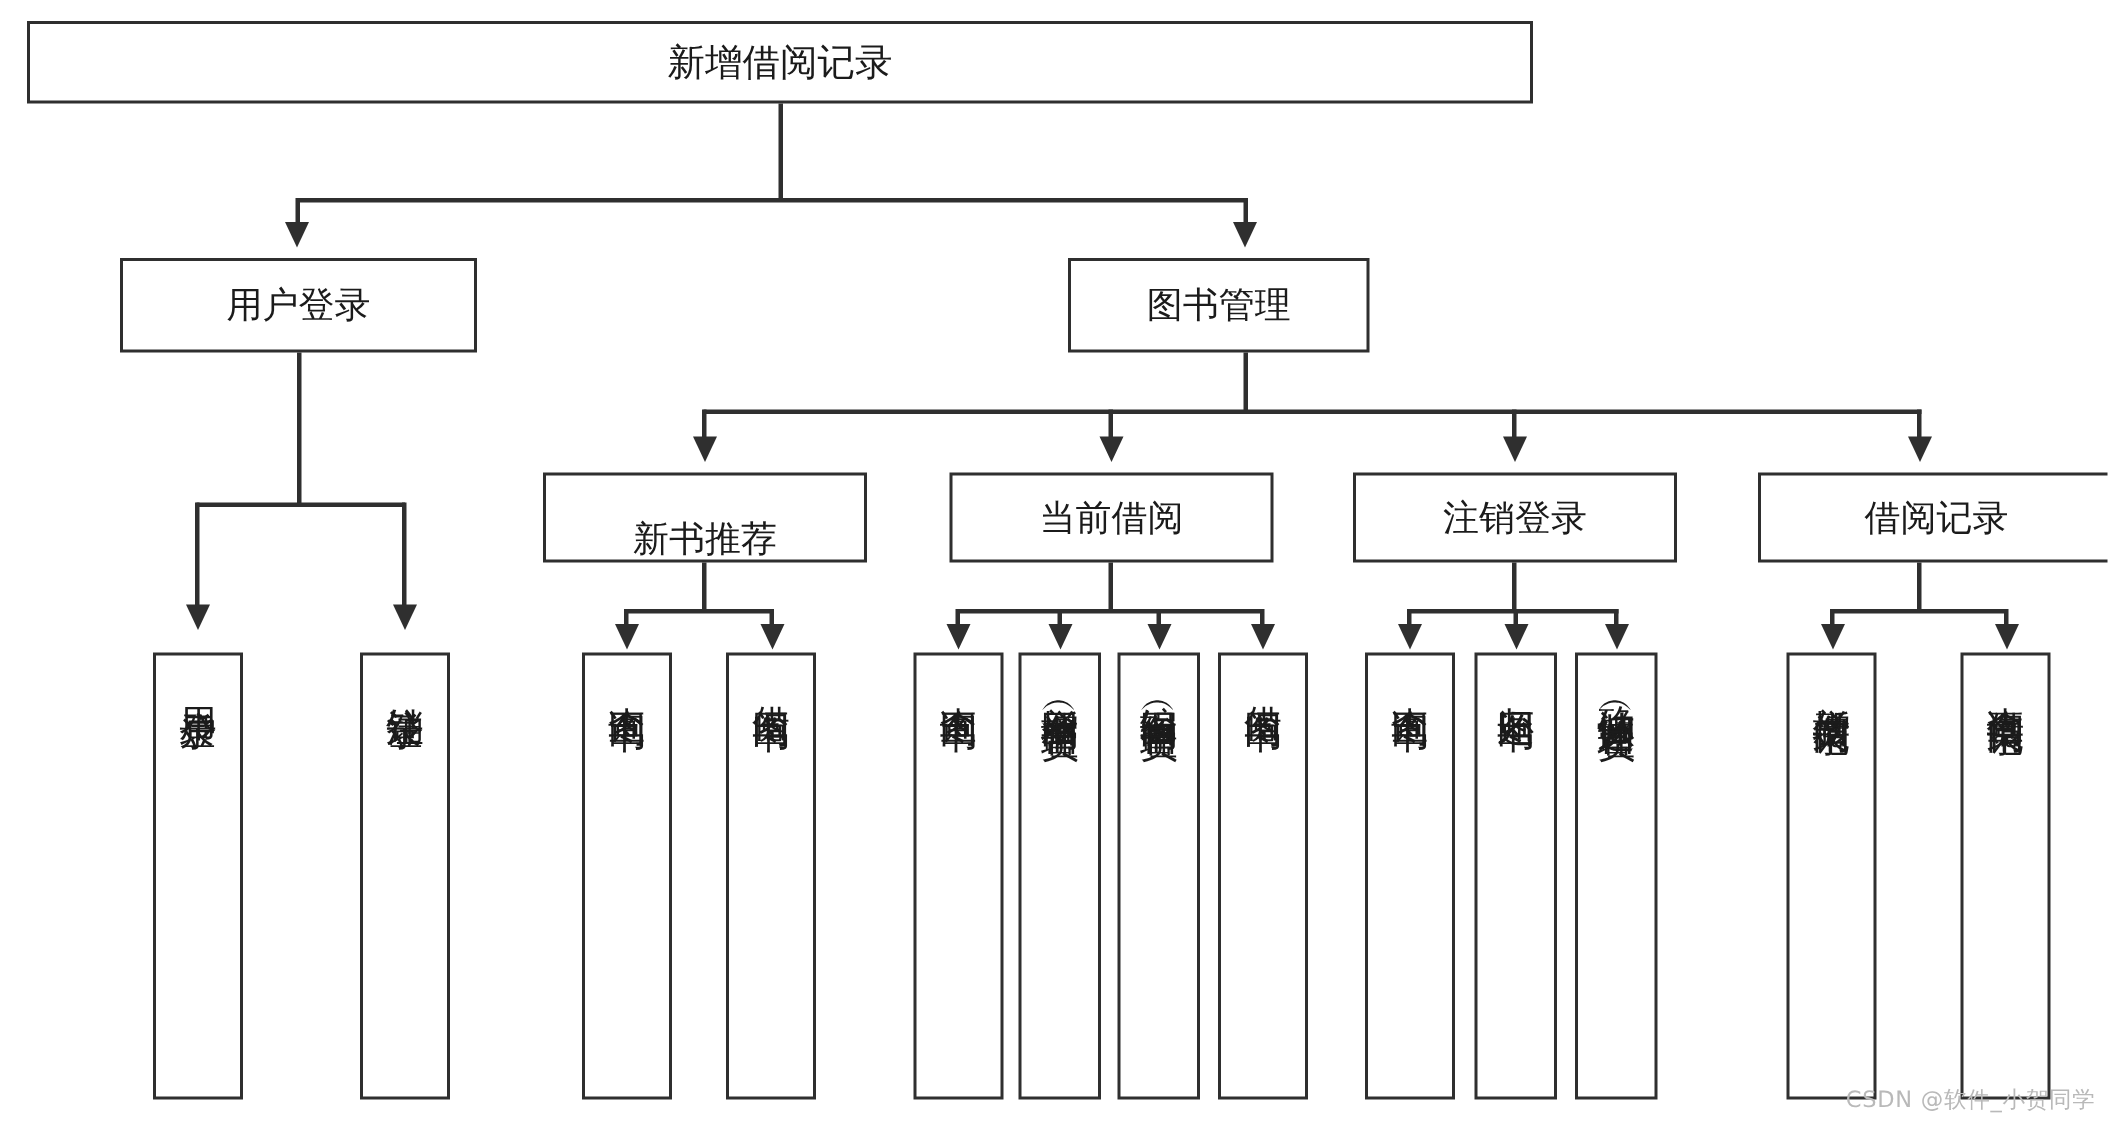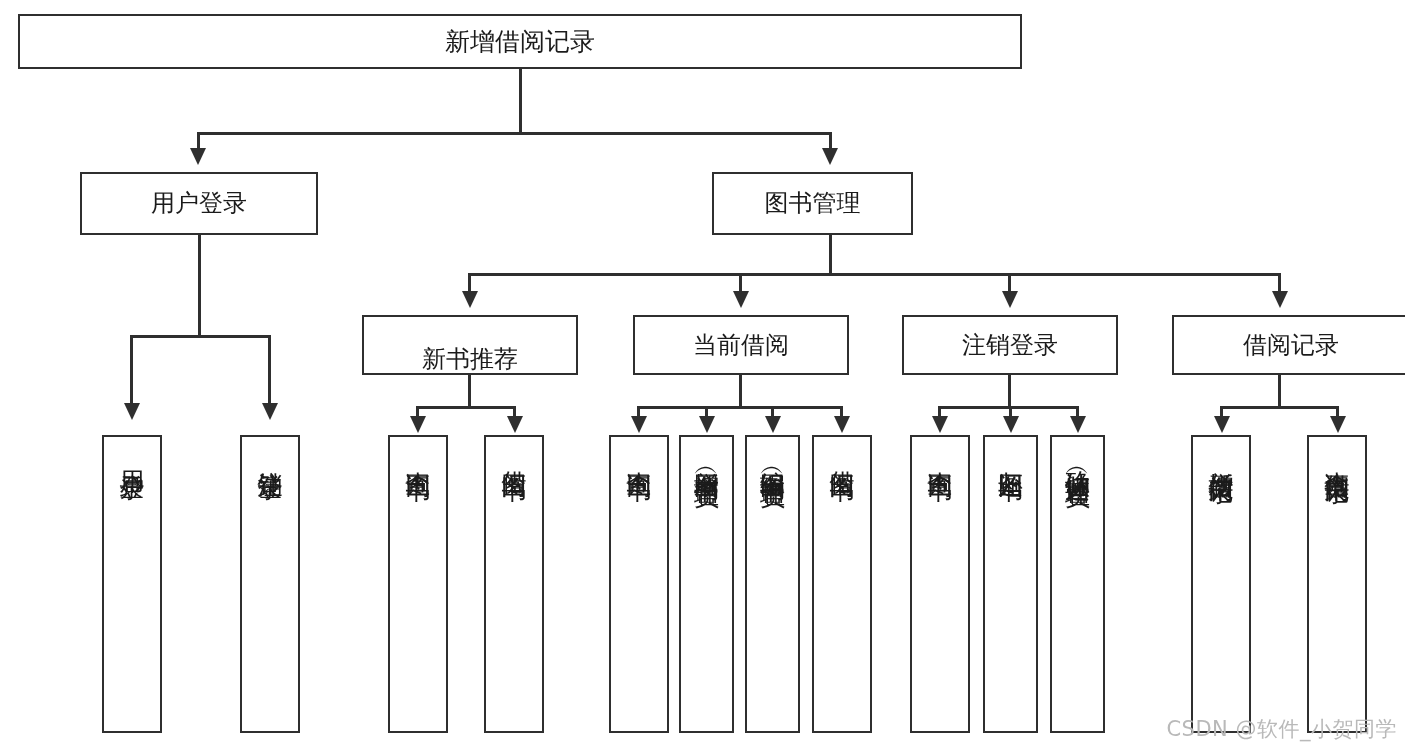--- a/index.html
+++ b/index.html
@@ -76,21 +76,21 @@
     height: 0;
     border-left: 8px solid transparent;
     border-right: 8px solid transparent;
     border-top: 17px solid #2f2f2f;
   }
   
   #watermark {
     position: absolute;
     right: 8px;
     bottom: 4px;
-    font-size: 21px;
+    font-size: 15px;
     color: #b9b9b9;
     letter-spacing: 0.5px;
     white-space: nowrap;
     font-family: "DejaVu Sans", "Liberation Sans", sans-serif;
   }
 </style>
 </head>
 <body>
 
 <div id="canvas">

